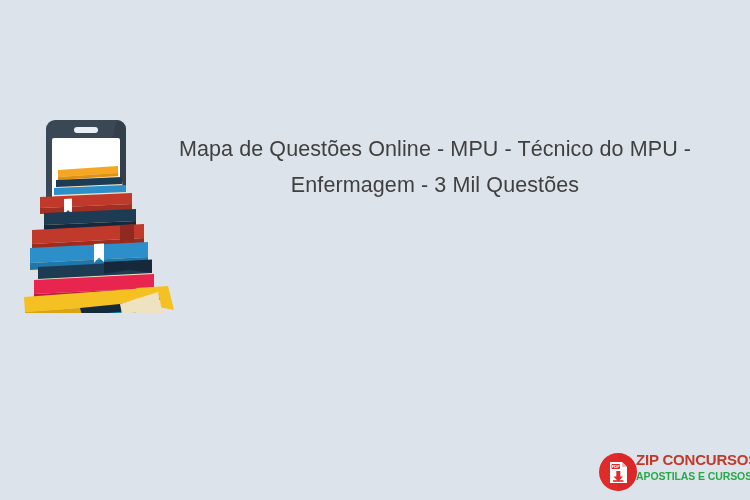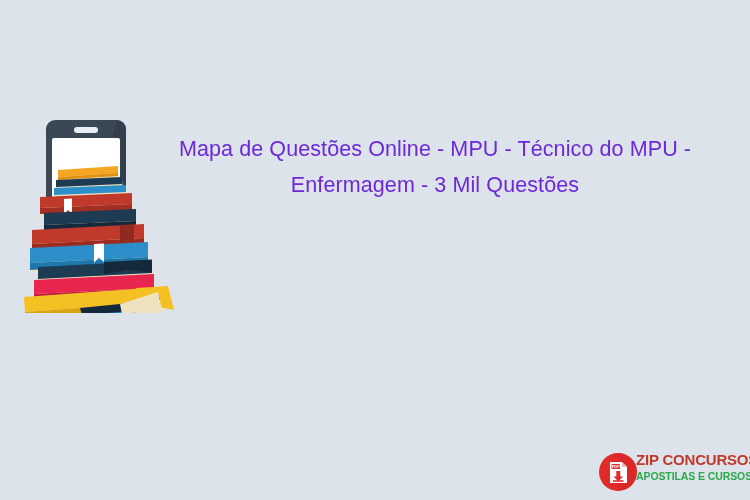--- a/index.html
+++ b/index.html
@@ -37,21 +37,21 @@
   
   #title {
     position: absolute;
     left: 150px;
     top: 131px;
     width: 570px;
     text-align: center;
     font-family: "Liberation Sans", sans-serif;
     font-size: 21.5px;
     line-height: 36px;
-    color: #6d28d9;
+    color: #404040;
     letter-spacing: 0.1px;
   }
 
   
   #logo {
     position: absolute;
     left: 598px;
     top: 450px;
     width: 142px;
     height: 42px;

